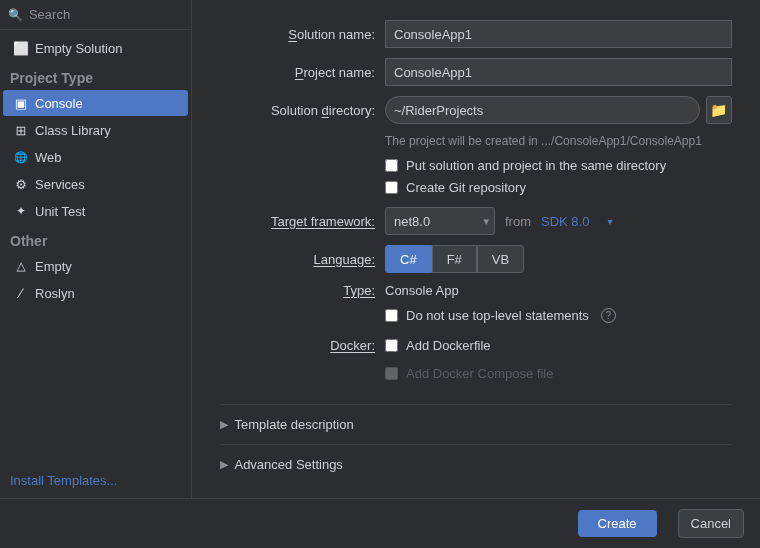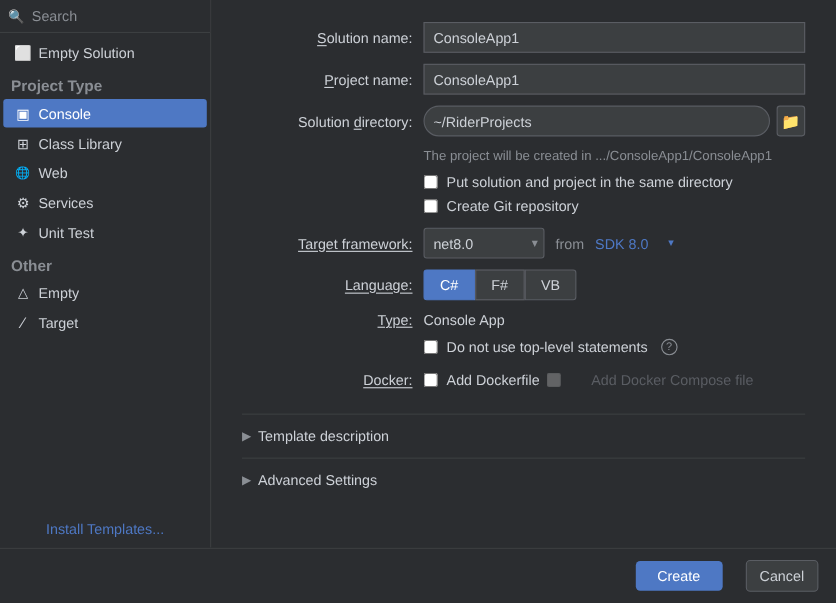--- a/index.html
+++ b/index.html
@@ -87,21 +87,20 @@
       display: flex;
       align-items: center;
       justify-content: center;
       flex-shrink: 0;
     }
     .install-templates {
       padding: 10px;
       color: #4e78c4;
       cursor: pointer;
       font-size: 13px;
-      text-align: center;
     }
     
     .right-panel {
       flex: 1;
       padding: 20px 28px;
       display: flex;
       flex-direction: column;
       gap: 0;
       overflow-y: auto;
     }
@@ -372,21 +371,21 @@
           <span>Unit Test</span>
         </div>
 
         <div class="nav-section-label">Other</div>
         <div class="nav-item">
           <span class="nav-icon icon-aspire"></span>
           <span>Empty</span>
         </div>
         <div class="nav-item">
           <span class="nav-icon icon-roslyn"></span>
-          <span>Target</span>
+          <span>Roslyn</span>
         </div>
       </div>
       <div class="install-templates">Install Templates...</div>
     </div>
 
     <div class="right-panel">
 
       <div class="form-row">
         <label class="form-label"><span style="text-decoration:underline">S</span>olution name:</label>
         <input class="form-input" type="text" value="ConsoleApp1" style="">
@@ -454,28 +453,28 @@
       <div class="checkbox-row">
         <input type="checkbox" id="no-toplevel-cb" style="">
         <label class="checkbox-label" for="no-toplevel-cb">Do not use top-level statements</label>
         <span class="info-icon">?</span>
       </div>
 
       <div class="form-row" style="margin-top: 8px; align-items: flex-start;">
         <label class="form-label">
           <span>Docker:</span>
         </label>
-        <div style="display:flex; flex-direction:row; gap:6px;">
+        <div style="display:flex; flex-direction:column; gap:6px;">
           <div class="checkbox-row" style="margin-left:0;">
             <input type="checkbox" id="dockerfile-cb" style="">
             <label class="checkbox-label" for="dockerfile-cb">Add Dockerfile</label>
           </div>
           <div class="checkbox-row" style="margin-left:0;">
             <input type="checkbox" id="compose-cb" disabled="" style="opacity: 0.4;">
-            <label class="checkbox-label" for="compose-cb" style="color:#5a5d63;margin-left:20px;">Add Docker Compose file</label>
+            <label class="checkbox-label" for="compose-cb" style="color:#5a5d63;">Add Docker Compose file</label>
           </div>
         </div>
       </div>
 
       <hr class="section-divider">
       <div class="collapsible-row">
         <span class="chevron">▶</span>
         <span>Template description</span>
       </div>
 

